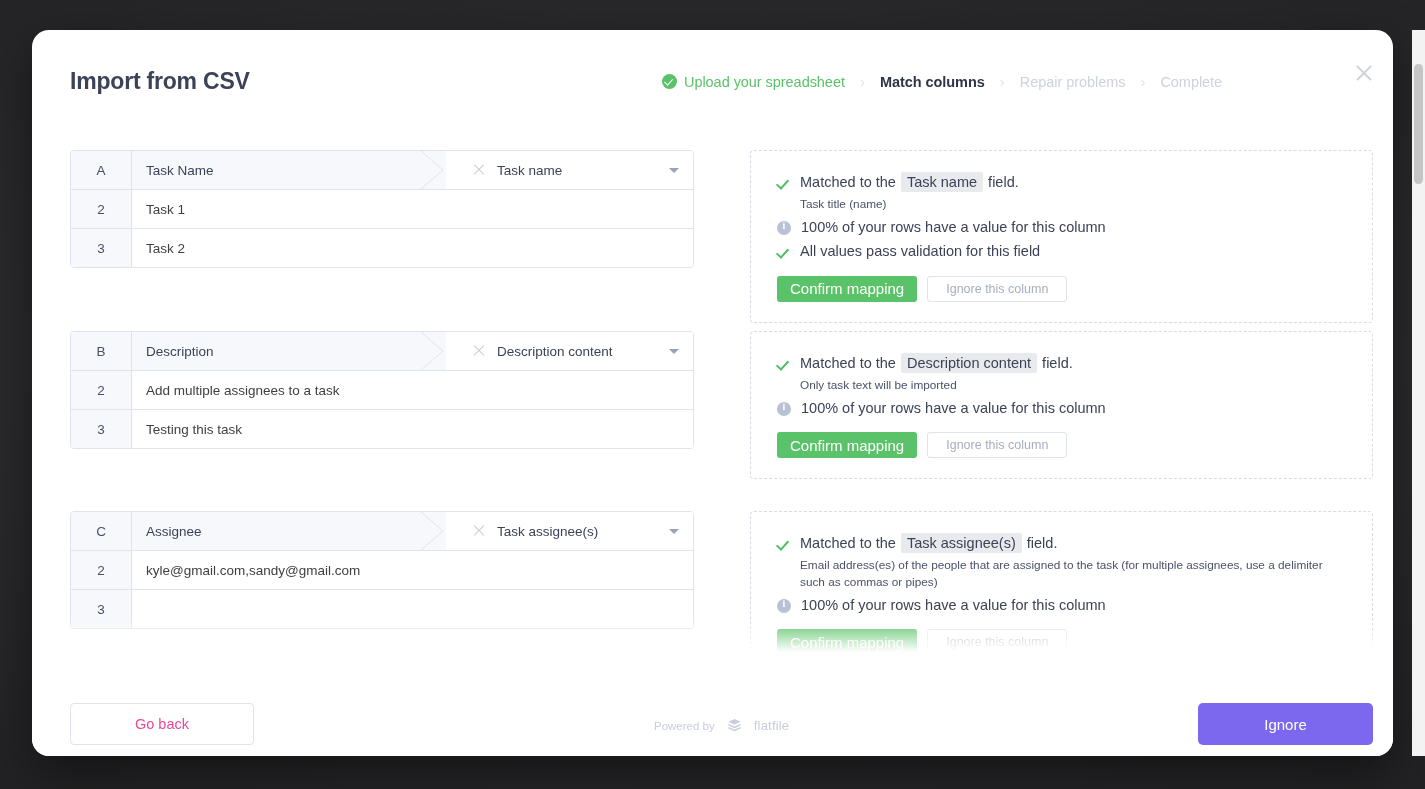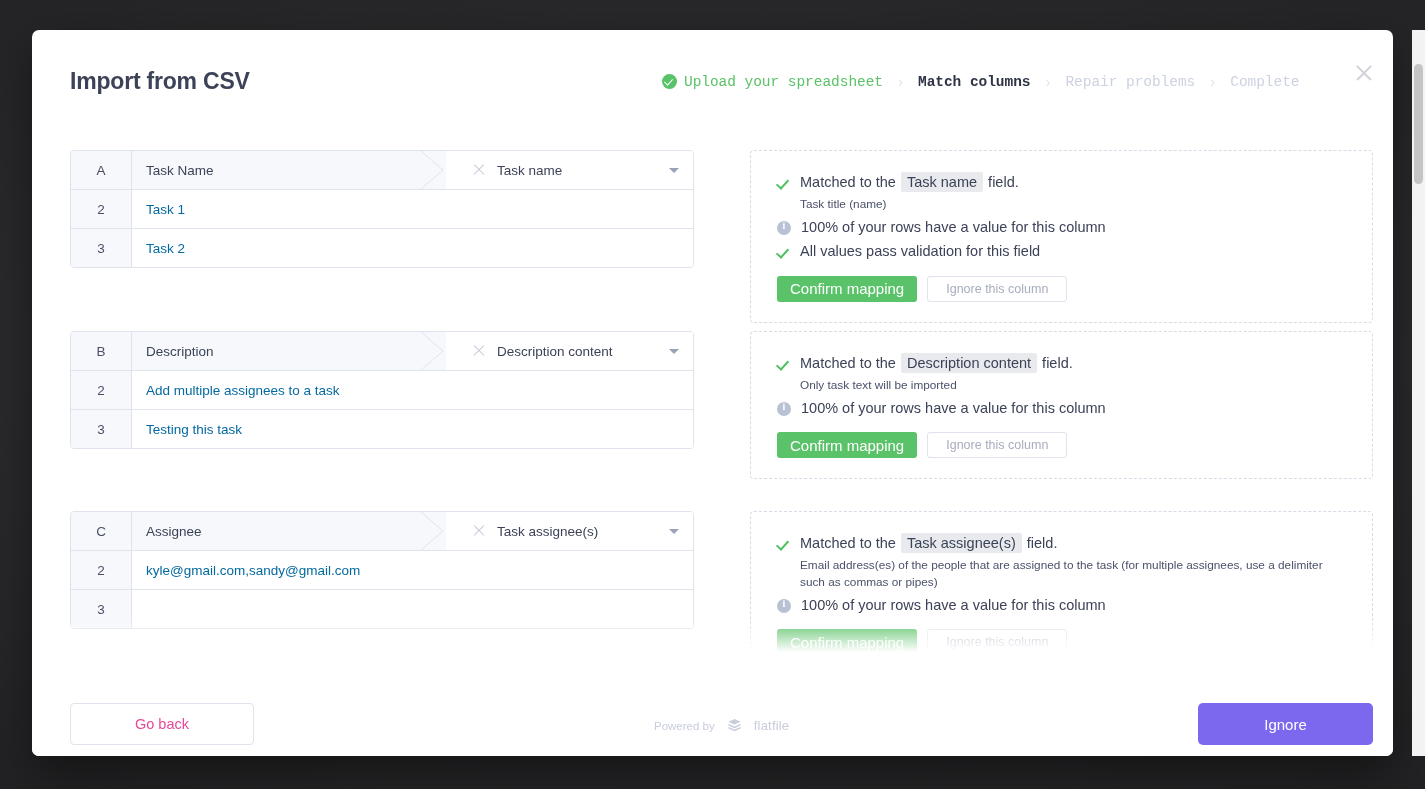--- a/index.html
+++ b/index.html
@@ -24,21 +24,21 @@
       radial-gradient(ellipse 120% 90% at 50% 45%, #343437 0%, #232325 70%, #1d1d1f 100%);
   }
 
   .modal {
     position: absolute;
     left: 32px;
     top: 30px;
     width: 1361px;
     height: 726px;
     background: #ffffff;
-    border-radius: 7px;
+    border-radius: 17px;
     box-shadow: 0 18px 48px rgba(0,0,0,.45);
     overflow: hidden;
   }
 
   
   .header {
     position: relative;
     height: 105px;
   }
 
@@ -59,21 +59,20 @@
     display: flex;
     align-items: center;
     gap: 0px;
     font-size: 14.5px;
   }
   .step {
     display: flex;
     align-items: center;
     gap: 7px;
     white-space: nowrap;
-    font-family: Liberation Mono, monospace;
   }
   .step-label { letter-spacing: -.05px; }
   .step.done .step-label { color: #5ac268; }
   .step.current .step-label { color: #2f3547; font-weight: bold; }
   .step.todo .step-label { color: #cdd2e0; }
 
   .step-check {
     width: 15px; height: 15px;
     border-radius: 50%;
     background: #5ac268;
@@ -225,21 +224,21 @@
     color: #4a5169;
     background: #f6f8fb;
     border-right: 1px solid #dfe3ec;
   }
   .trow .rval {
     flex: 1;
     display: flex;
     align-items: center;
     padding-left: 14px;
     font-size: 13.5px;
-    color: #0369a1;
+    color: #404040;
   }
 
   
   .panel {
     position: absolute;
     left: 718px;
     width: 623px;
     border: 1px dashed #d7dbe6;
     border-radius: 4px;
     background: #fff;

